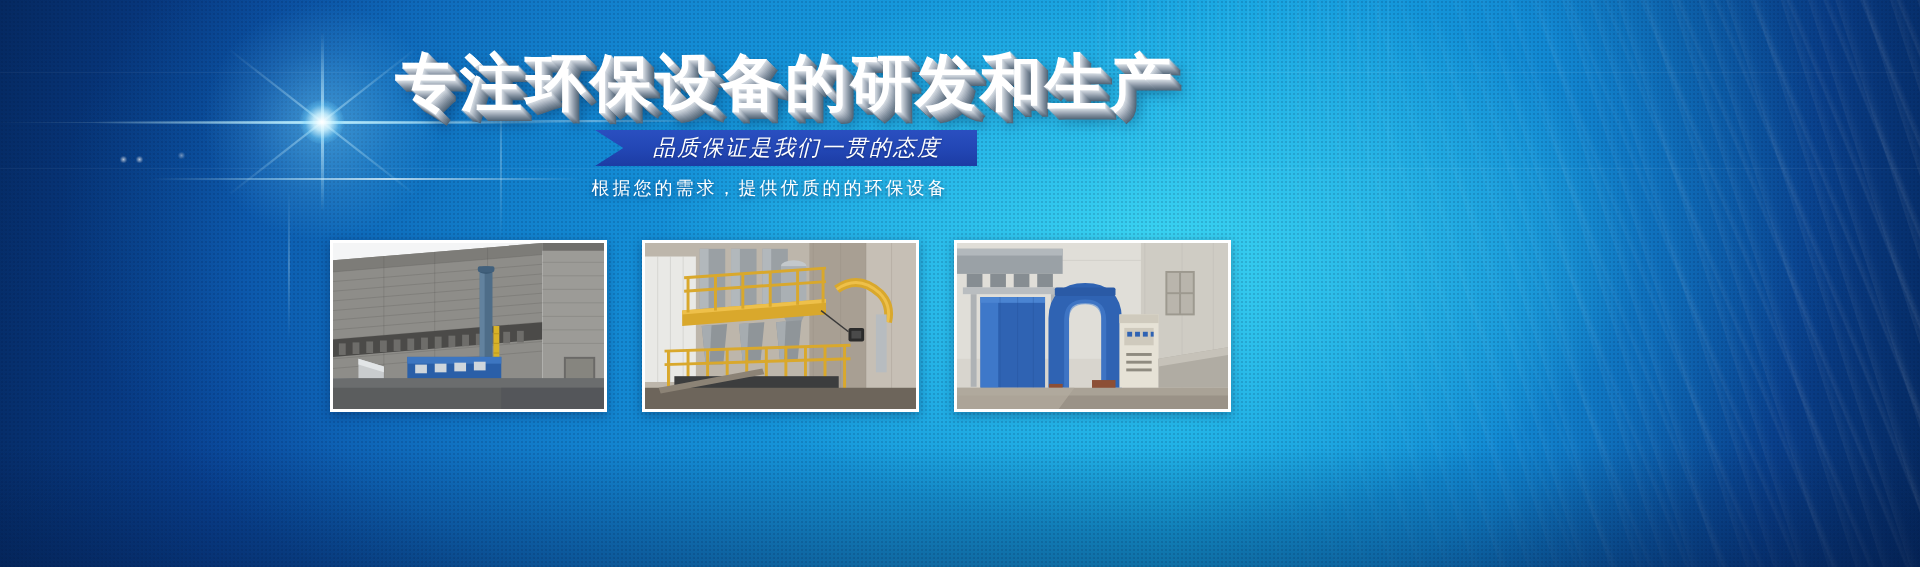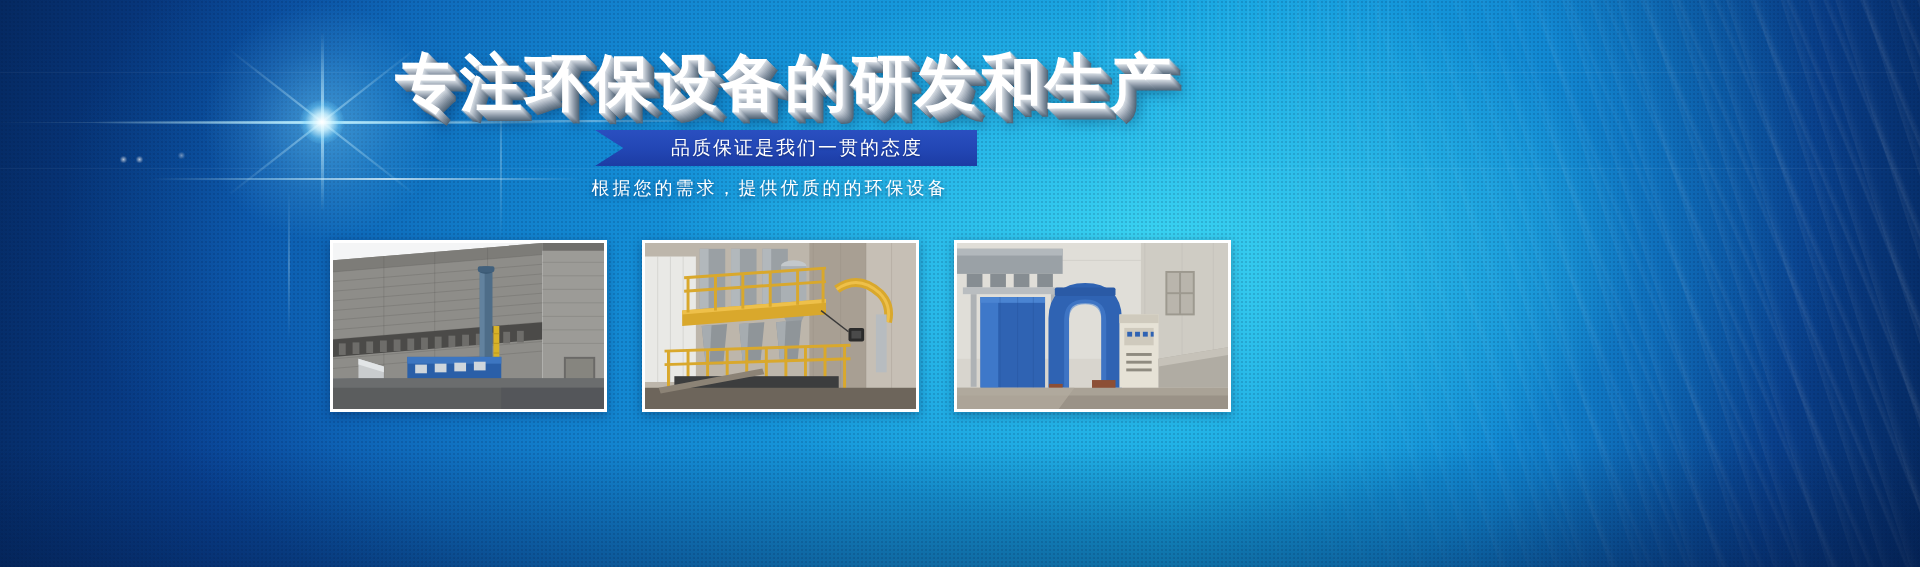--- a/index.html
+++ b/index.html
@@ -172,24 +172,25 @@
   
   .badge{
     position:absolute; top:130px; left:595px;
     width:382px; height:36px;
     background:linear-gradient(180deg, #2a4fc0 0%, #2246b4 55%, #1c3ca4 100%);
     clip-path:polygon(0% 0%, 100% 0%, 100% 100%, 0% 100%, 7.4% 50%);
     display:flex; align-items:center; justify-content:center;
     box-shadow:0 2px 6px rgba(0,25,70,.35);
   }
   .badge-text{
-    font-size:19px; color:#ffffff; letter-spacing:2px;
+    font-size:22px; color:#ffffff; letter-spacing:2px;
     font-weight:normal; white-space:nowrap;
     padding-left:22px;
     text-shadow:0 1px 2px rgba(0,20,60,.45);
+    font-style:italic;
   }
 
   
   .subtitle{
     position:absolute; top:176px; left:0; width:1540px;
     text-align:center;
     font-size:18px; color:#ffffff;
     letter-spacing:3px; white-space:nowrap;
     text-shadow:0 2px 5px rgba(0,30,80,.55);
   }

